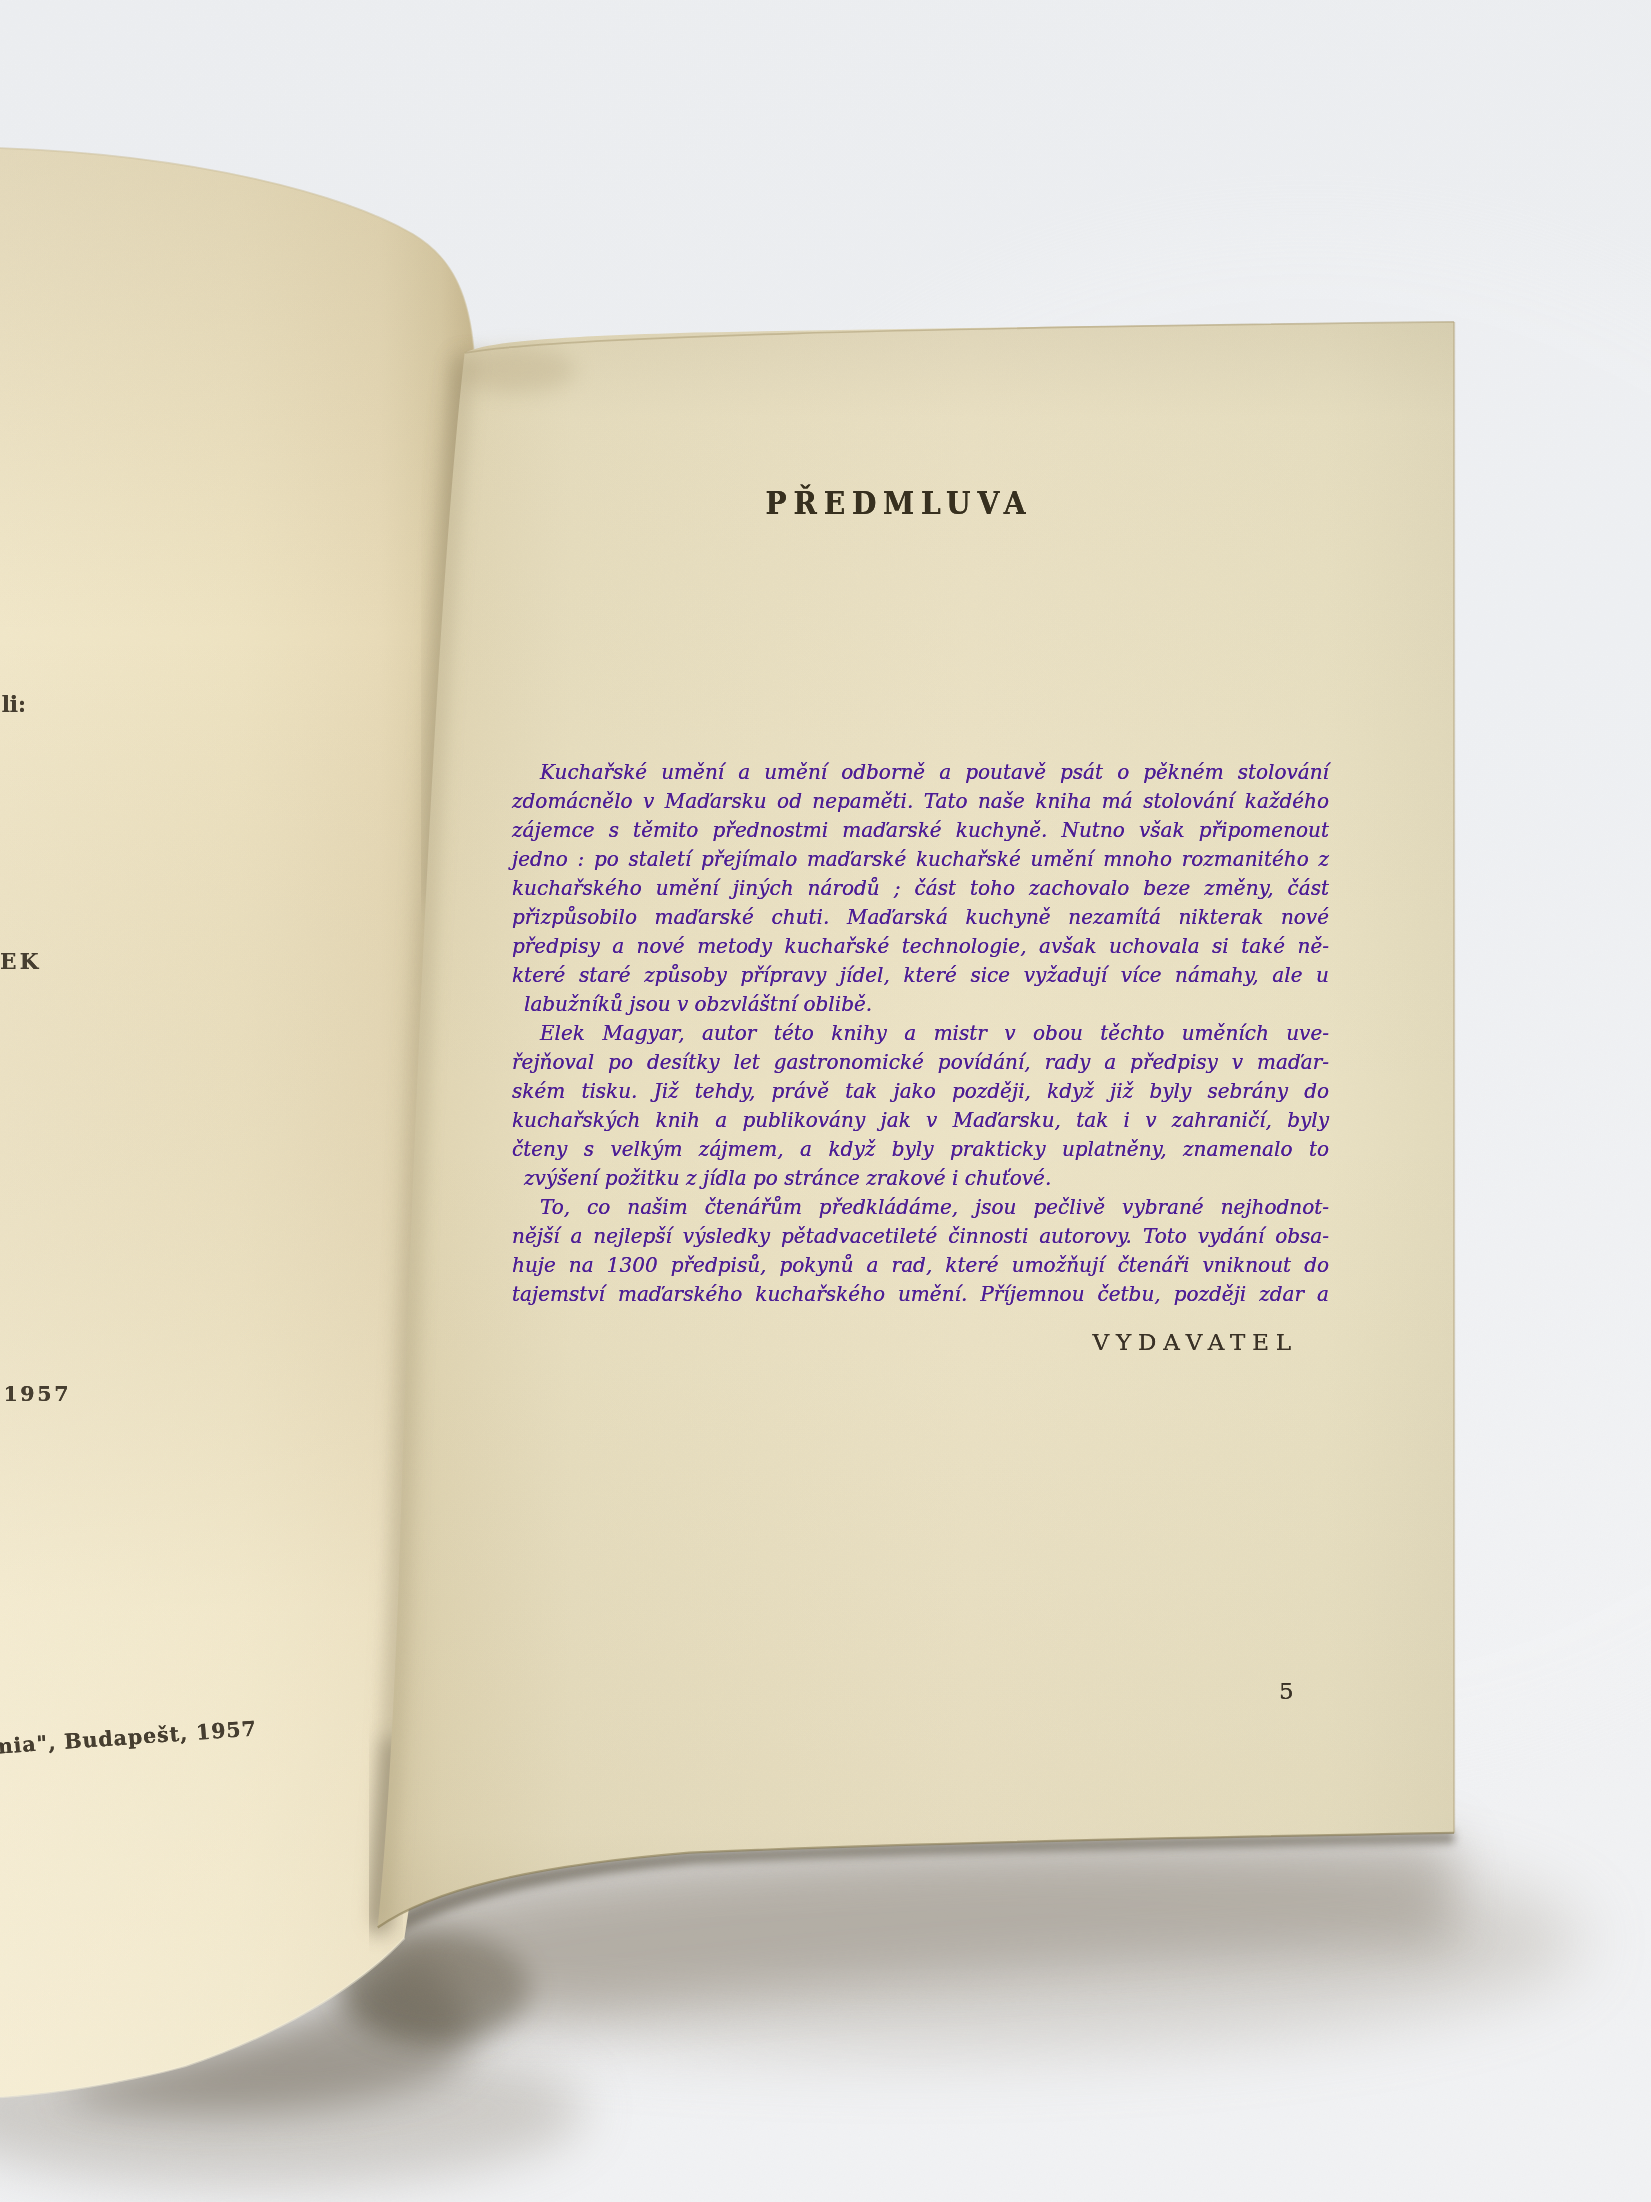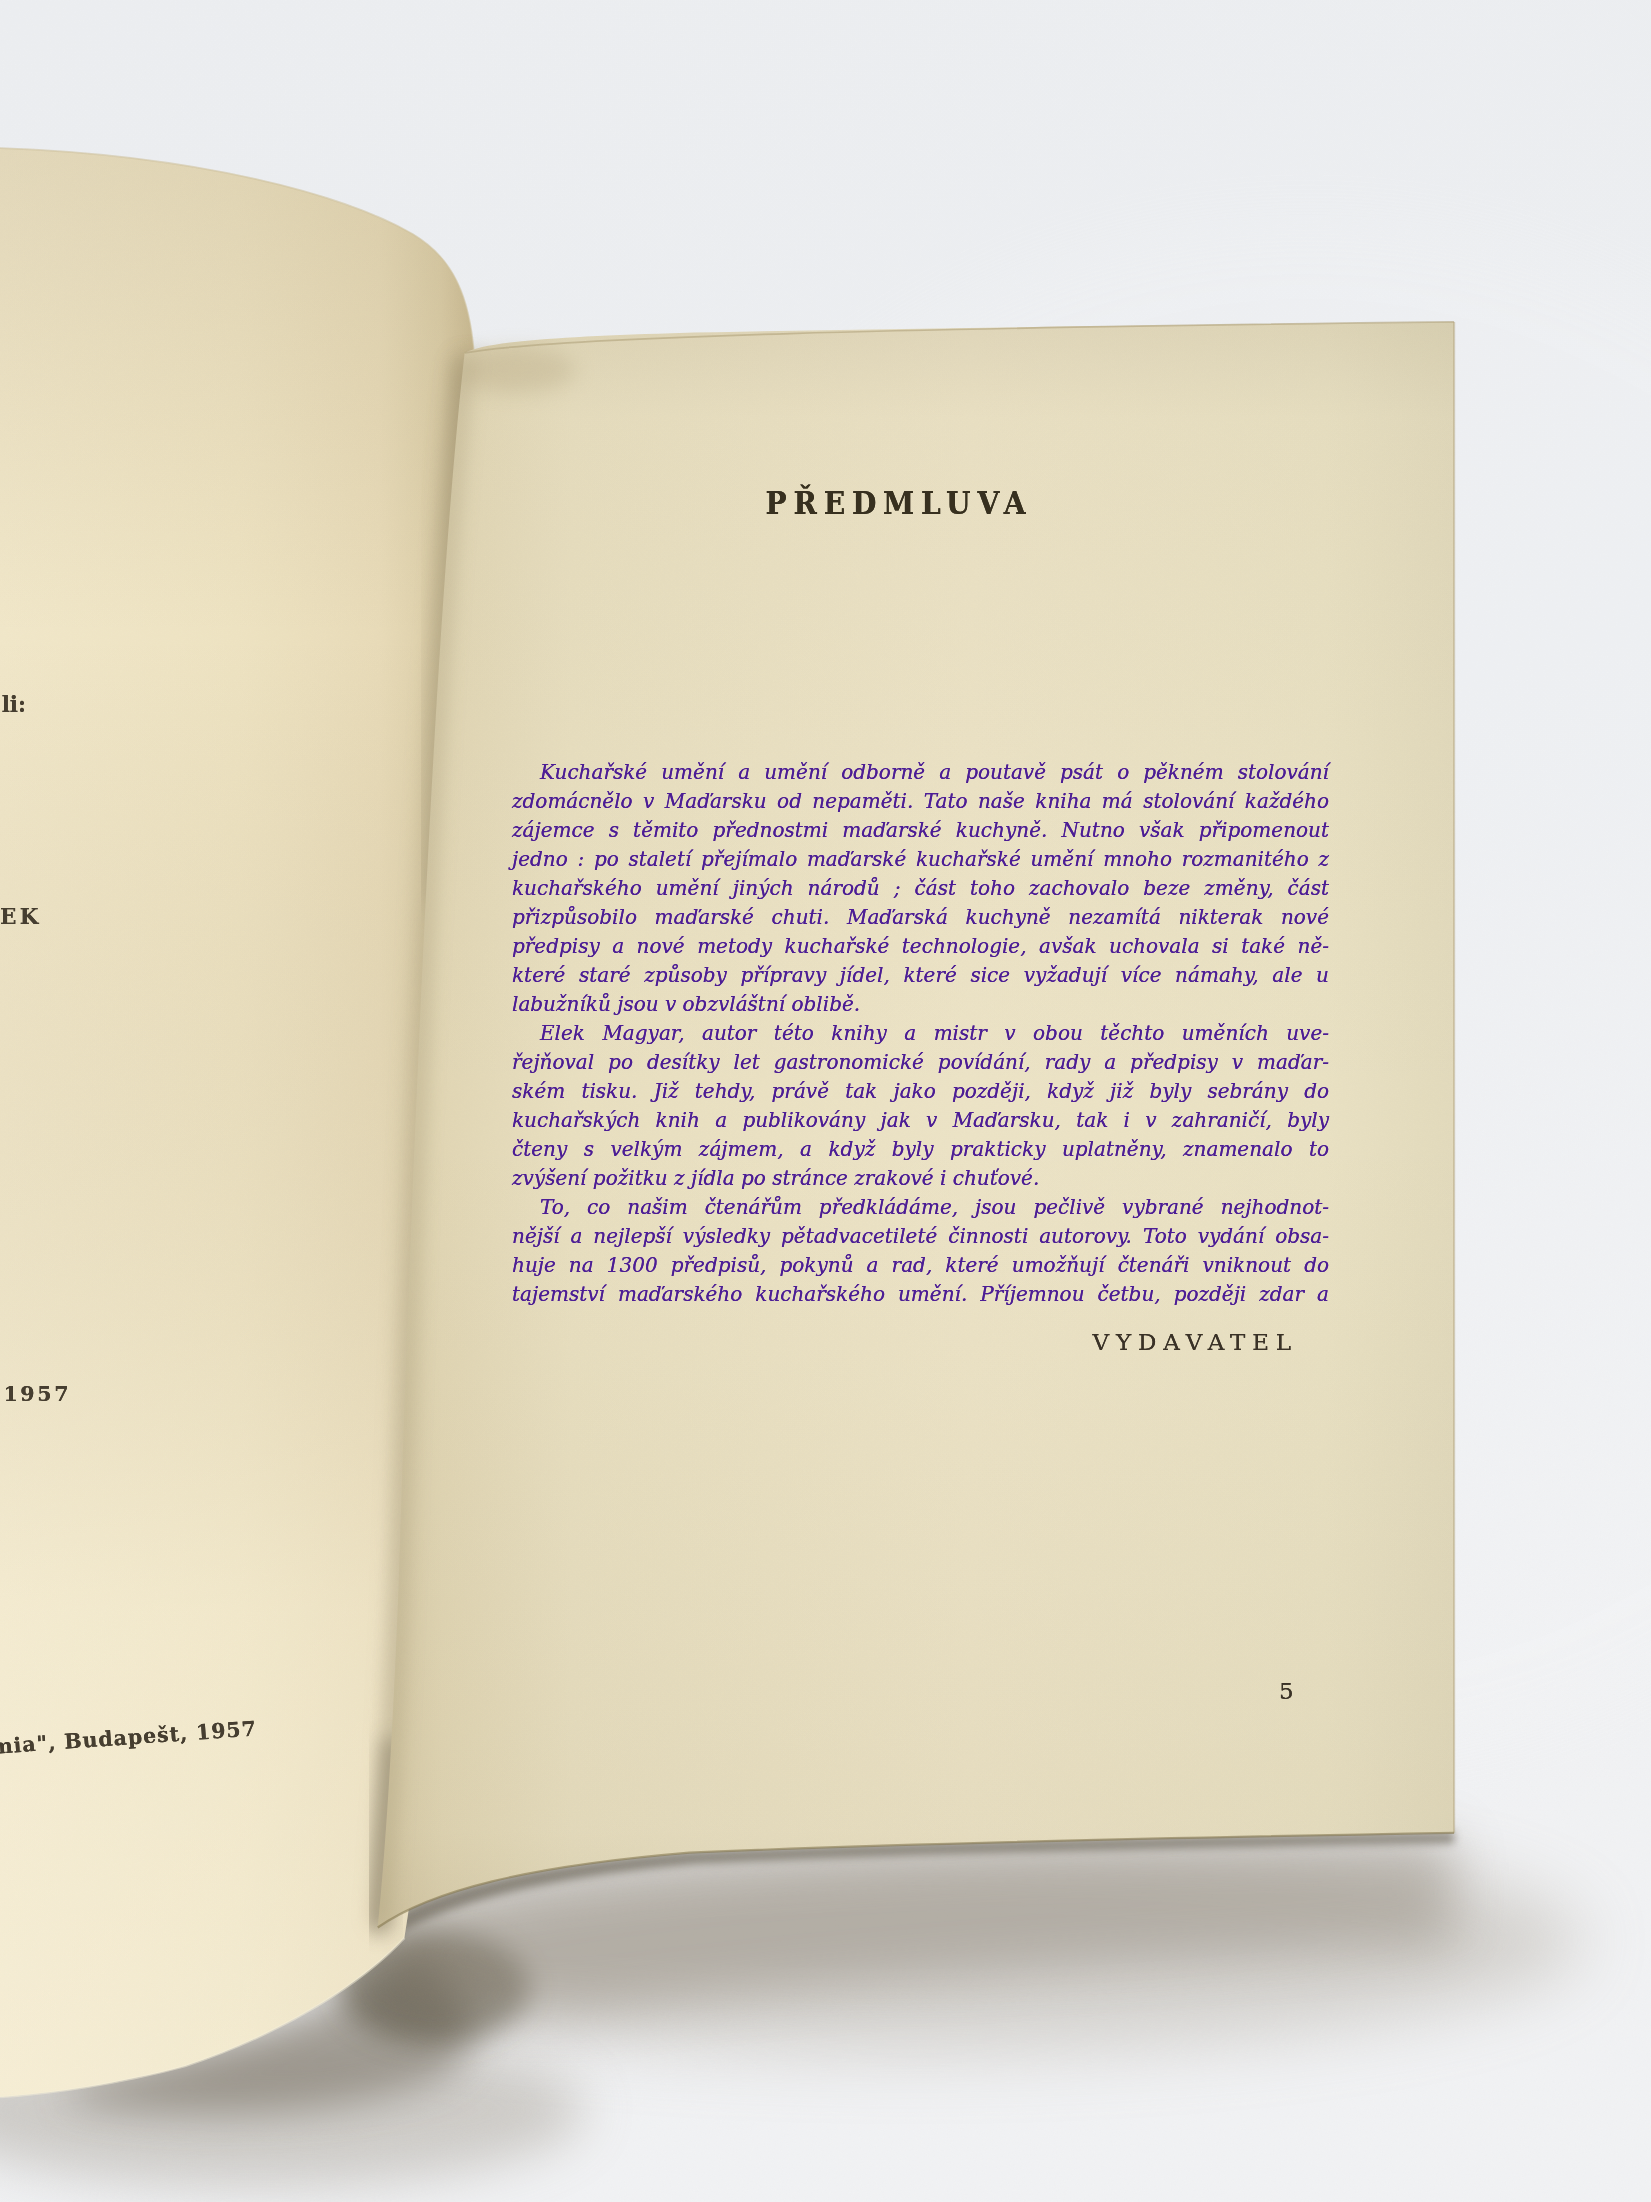--- a/index.html
+++ b/index.html
@@ -17,32 +17,32 @@
     left:512px;top:484px;width:774px;text-align:center;
     font-weight:bold;font-size:32px;letter-spacing:7.7px;color:#37301f;
     transform:scaleX(.88);transform-origin:50% 50%;
   }
   .body-block{position:absolute;left:512px;top:758px;width:817px;}
   .line{
     font-style:italic;font-size:20px;line-height:29px;height:29px;
     text-align:justify;text-align-last:justify;color:#4c1d95;
     text-shadow:0 0 0.5px currentColor;
   }
-  .line.last{text-align-last:left;}
+  .line.last{text-align-last:left;margin-left:12px;}
   .line.indent{text-indent:28px;}
 
   .signature{
     left:512px;top:1329px;width:786px;text-align:right;
     font-size:23px;letter-spacing:6.9px;color:#3a3227;
   }
   .page-num{left:1279px;top:1678px;font-size:23px;color:#3a3227;}
 
   .frag{position:absolute;font-weight:bold;color:#463e30;text-shadow:0 0 0.5px currentColor;}
   .frag-li{left:1.7px;top:692px;font-size:21.5px;}
-  .frag-ek{left:0px;top:904px;font-size:21.5px;letter-spacing:3.4px;}
+  .frag-ek{left:0px;top:949px;font-size:21.5px;letter-spacing:3.4px;}
   .frag-1957{left:3.4px;top:1382px;font-size:20.6px;letter-spacing:2.6px;}
   .frag-bottom{
     left:-8.6px;top:1735px;font-size:20.6px;letter-spacing:0.9px;
     transform:rotate(-4deg);transform-origin:0 50%;white-space:nowrap;
   }
 </style>
 </head>
 <body>
 
 <div class="scene">

